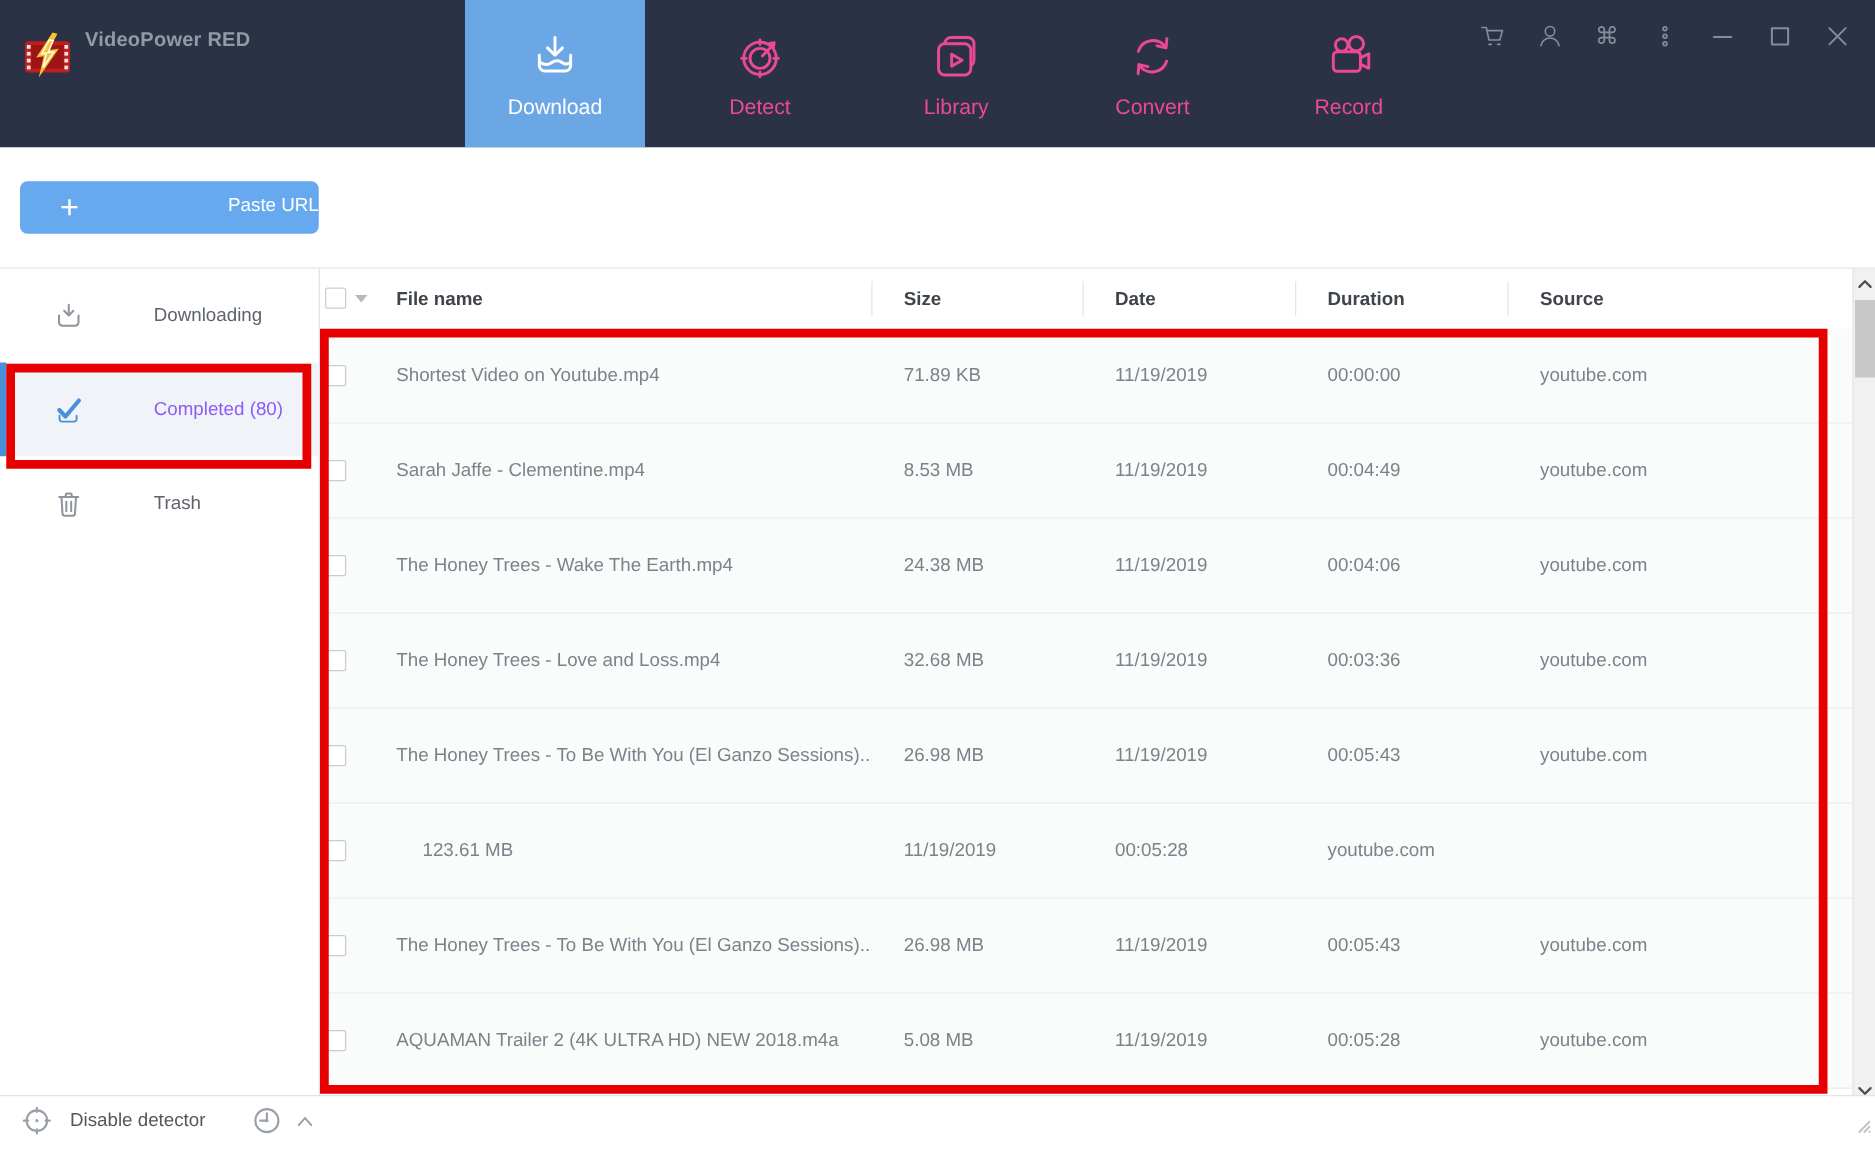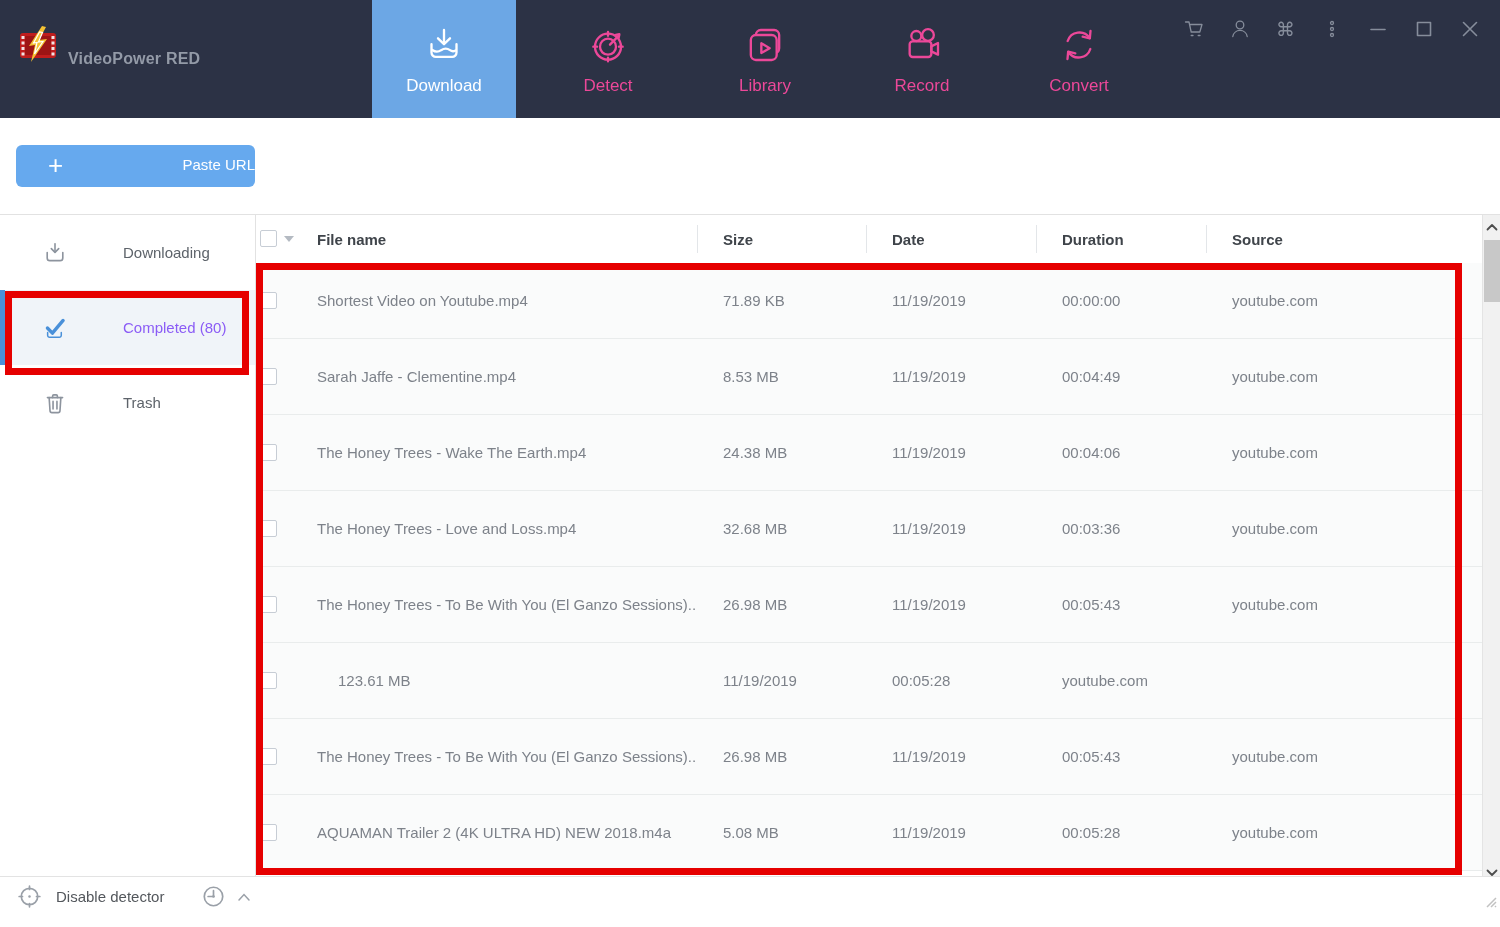--- a/index.html
+++ b/index.html
@@ -2,21 +2,21 @@
 <html><head>
 <meta charset="utf-8">
 <style>
   * { box-sizing: border-box; margin: 0; padding: 0; }
   html,body { width:1500px; height:927px; }
   body { font-family: "Liberation Sans", "DejaVu Sans", sans-serif; background:#fff; position:relative; overflow:hidden; }
   .window { position:absolute; inset:0; background:#fff; }
 
   
   .topbar { position:absolute; left:0; top:0; width:100%; height:118px; background:#2c3245; }
-  .brand { position:absolute; left:18px; top:24px; display:flex; align-items:flex-end; gap:10px; }
+  .brand { position:absolute; left:18px; top:24px; display:flex; align-items:flex-start; gap:10px; }
   .brand-name { color:#939aa7; font-size:16px; font-weight:700; letter-spacing:.2px; }
   .tabs { position:absolute; left:372px; top:0; height:118px; display:flex; }
   .tab { width:130px; height:118px; display:flex; flex-direction:column; align-items:center; justify-content:flex-start; padding-top:24px; color:#ec4899; cursor:pointer; margin-left:27px; }
   .tab .t-icon { width:42px; height:42px; display:flex; align-items:center; justify-content:center; }
   .tab .t-label { margin-top:10px; font-size:17px; }
   .tab.active { width:144px; margin-left:0; background:#6ca7e5; color:#ffffff; }
   .tab svg { stroke:currentColor; fill:none; stroke-width:1.4; stroke-linecap:round; stroke-linejoin:round; }
   .win-icons { position:absolute; right:14px; top:14px; display:flex; align-items:center; gap:13px; color:#868d9b; }
   .win-icons .wi { width:33px; height:30px; display:flex; align-items:center; justify-content:center; cursor:pointer; }
   .win-icons svg { stroke:currentColor; fill:none; stroke-width:1.3; stroke-linecap:round; stroke-linejoin:round; }
@@ -136,38 +136,38 @@
             <rect x="6.5" y="3" w="14" h="14" width="14" height="14" rx="3"></rect>
             <rect x="3.5" y="6" width="15.5" height="15" rx="3" fill="#2c3245"></rect>
             <polygon points="9.8,11 9.8,16.8 14.8,13.9"></polygon>
           </svg>
         </span>
         <span class="t-label">Library</span>
       </div>
       <div class="tab">
         <span class="t-icon">
           <svg width="40" height="40" viewBox="0 0 24 24">
+            <path d="M5.2 9.6 a7.4 7.4 0 0 1 13.2 -1.8"></path>
+            <path d="M18.9 3.6 l-.4 4.4 l-4.3 -1"></path>
+            <path d="M18.8 14.4 a7.4 7.4 0 0 1 -13.2 1.8"></path>
+            <path d="M5.1 20.4 l.4 -4.4 l4.3 1"></path>
+          </svg>
+        </span>
+        <span class="t-label">Convert</span>
+      </div>
+      <div class="tab">
+        <span class="t-icon">
+          <svg width="40" height="40" viewBox="0 0 24 24">
             <circle cx="8.6" cy="6.6" r="3"></circle>
               <circle cx="15.6" cy="6" r="3.5"></circle>
             <rect x="4.6" y="9.8" width="13" height="9.4" rx="1.8"></rect>
             <polygon points="17.6,12.8 21.6,10.8 21.6,17.8 17.6,15.8"></polygon>
           </svg>
         </span>
         <span class="t-label">Record</span>
-      </div>
-      <div class="tab">
-        <span class="t-icon">
-          <svg width="40" height="40" viewBox="0 0 24 24">
-            <path d="M5.2 9.6 a7.4 7.4 0 0 1 13.2 -1.8"></path>
-            <path d="M18.9 3.6 l-.4 4.4 l-4.3 -1"></path>
-            <path d="M18.8 14.4 a7.4 7.4 0 0 1 -13.2 1.8"></path>
-            <path d="M5.1 20.4 l.4 -4.4 l4.3 1"></path>
-          </svg>
-        </span>
-        <span class="t-label">Convert</span>
       </div>
     </nav>
 
     <div class="win-icons">
       <span class="wi">
         <svg width="22" height="22" viewBox="0 0 22 22">
           <path d="M2.5 4 h3.5 l2.2 10 h8.6 l2.2 -7.5 H6.8"></path>
           <path d="M8.2 17.5 h1.8 M15.2 17.5 h1.8"></path>
         </svg>
       </span>

